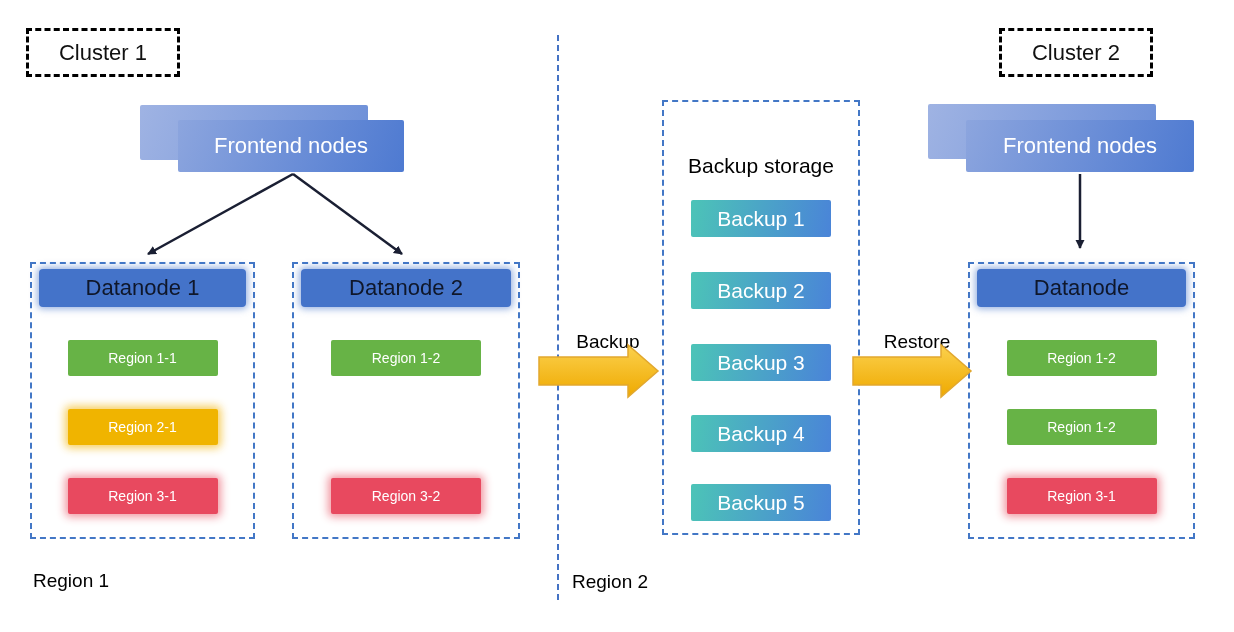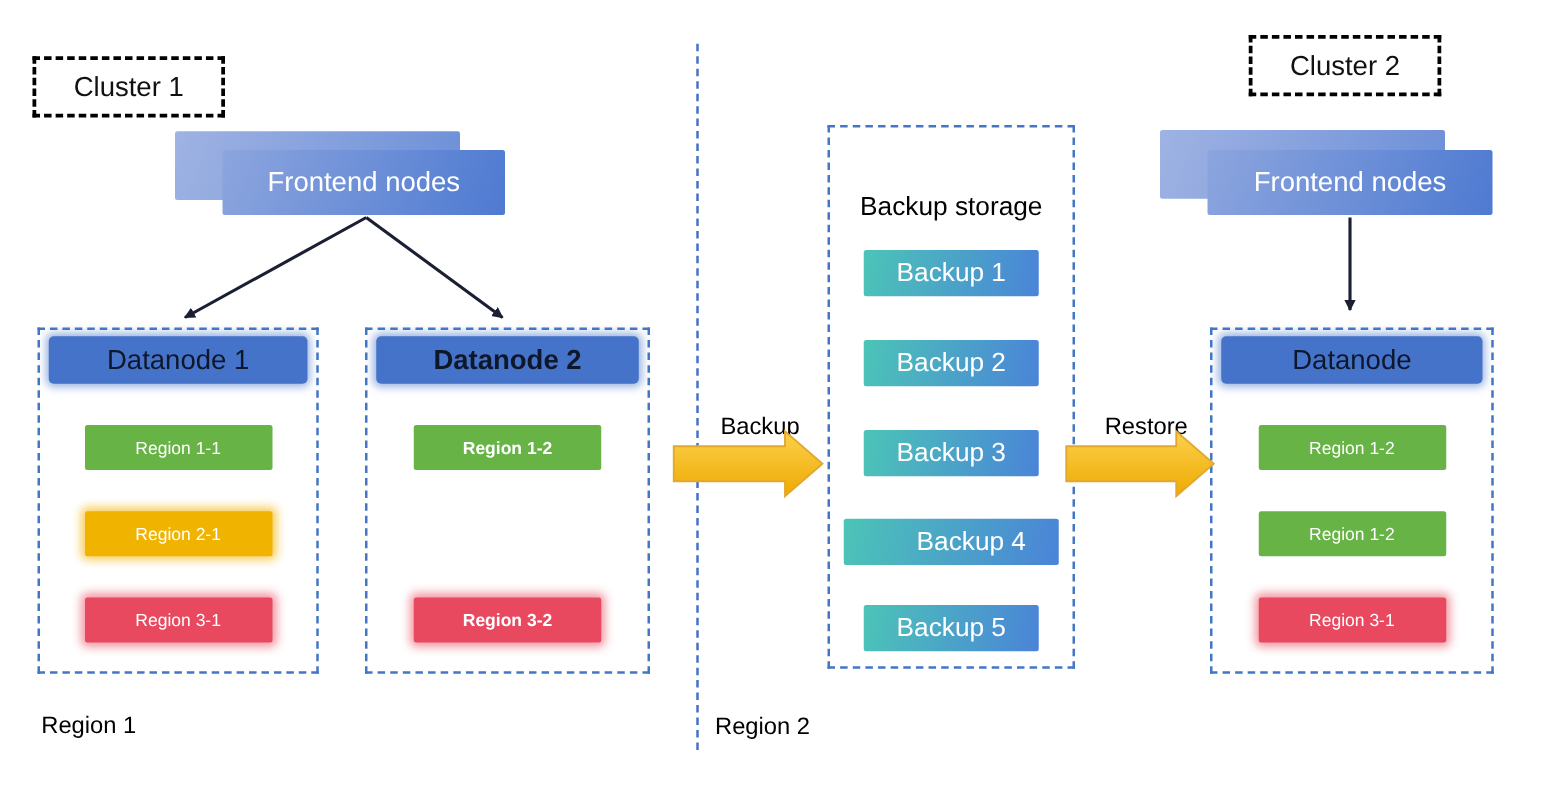--- a/index.html
+++ b/index.html
@@ -49,42 +49,42 @@
     position:absolute;top:10px;left:0;right:0;text-align:center;
     font-size:21px;color:#000;line-height:1.3;margin-top:40px;
   }
   .backup-item{
     position:absolute;left:50%;transform:translateX(-50%);
     width:140px;height:37px;border-radius:2px;
     background:linear-gradient(100deg,#4CC4B7 0%,#4A84D8 100%);
     display:flex;align-items:center;justify-content:center;
     color:#fff;font-size:21px;
   }
-  .b1{top:98px;} .b2{top:170px;} .b3{top:242px;} .b4{top:313px;padding-left:32px;} .b5{top:382px;}
+  .b1{top:98px;} .b2{top:170px;} .b3{top:242px;} .b4{top:313px;} .b5{top:382px;}
   
   .divider{
     position:absolute;left:557px;top:35px;height:565px;width:0;
     border-left:2px dashed #4472C4;
   }
   
   .flow-label{
     position:absolute;width:110px;text-align:center;
     font-size:19px;color:#000;
   }
   .region-tag{
     position:absolute;font-size:19px;color:#000;
   }
   svg.overlay{position:absolute;left:0;top:0;pointer-events:none;}
 </style>
 </head>
 <body>
 
 <div id="canvas">
 
-  <div class="cluster-label" style="left:26px;top:45px;width:148px;height:43px;">
+  <div class="cluster-label" style="left:26px;top:28px;width:148px;height:43px;">
     <span>Cluster 1</span>
   </div>
 
   <div class="cluster-label" style="left:999px;top:28px;width:148px;height:43px;">
     <span>Cluster 2</span>
   </div>
 
   <div class="fe-back" style="left:140px;top:105px;width:228px;height:55px;"></div>
   <div class="fe-front" style="left:178px;top:120px;width:226px;height:52px;">
     <span>Frontend nodes</span>
@@ -103,21 +103,21 @@
       <span>Region 1-1</span>
     </div>
     <div class="region yellow r2">
       <span>Region 2-1</span>
     </div>
     <div class="region red r3">
       <span>Region 3-1</span>
     </div>
   </div>
 
-  <div class="dashed-box" style="left:292px;top:262px;width:224px;height:273px;font-weight:bold;">
+  <div class="dashed-box" style="left:292px;top:262px;width:224px;height:273px;">
     <div class="dn-header">
       <span>Datanode 2</span>
     </div>
     <div class="region green r1">
       <span>Region 1-2</span>
     </div>
     <div class="region red r3">
       <span>Region 3-2</span>
     </div>
   </div>

